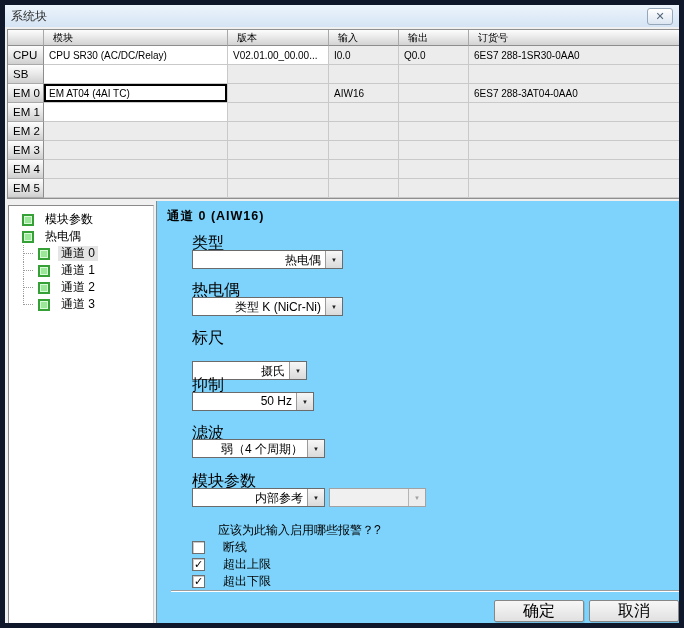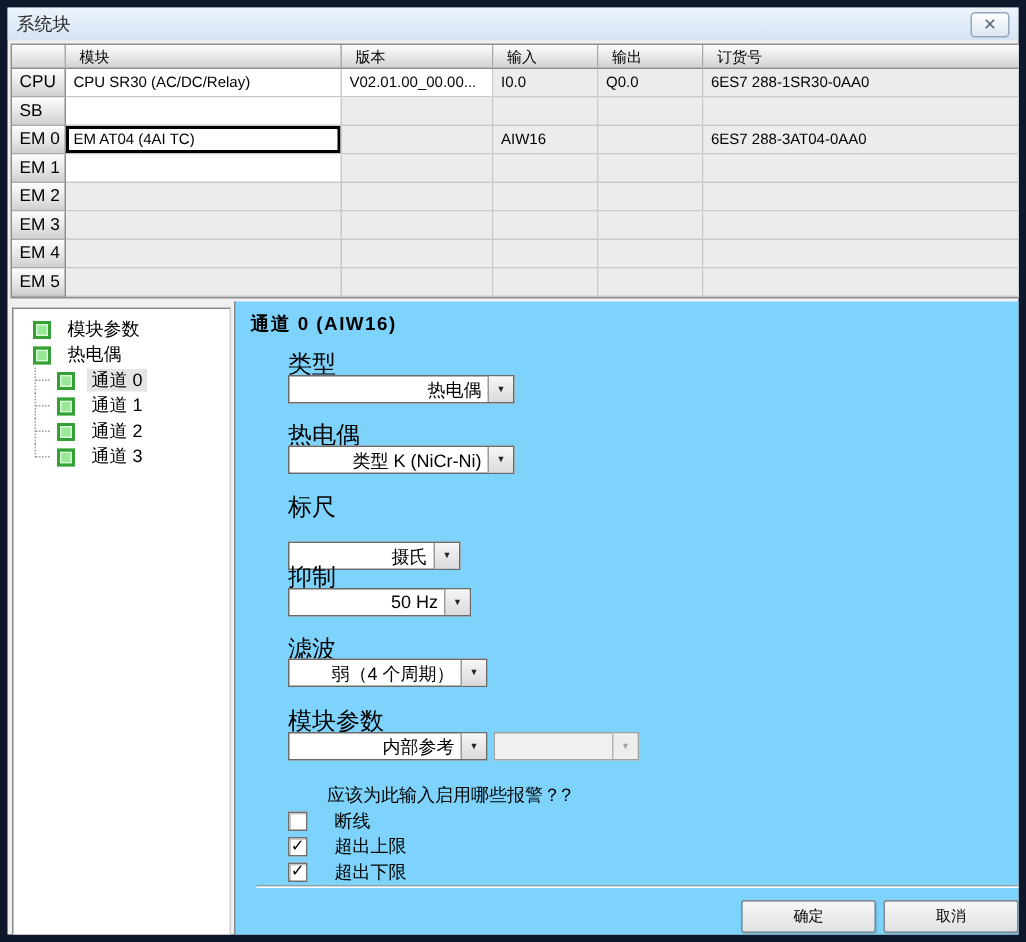--- a/index.html
+++ b/index.html
@@ -65,21 +65,21 @@
   .question{ position:absolute; left:35px; top:321px; font-size:12px; white-space:nowrap;margin-left:26px; }
   .chk-row{ position:absolute; left:35px; height:15px; display:flex; align-items:center; gap:8px; }
   .chk{ width:13px; height:13px; background:#fff; border:1px solid #6e6e6e;
         display:flex; align-items:center; justify-content:center; flex:none;
         box-shadow:inset 1px 1px 0 #c8c8c8; }
   .chk .mark{ font-size:11px; font-weight:bold; line-height:1; margin-top:-1px; }
   .chk-label{ font-size:12px; white-space:nowrap;padding-left:10px; }
   .sep{ position:absolute; left:14px; top:389px; width:511px; height:2px;
         border-top:1px solid #9c9c9c; border-bottom:1px solid #ffffff; }
   .btn{ position:absolute; top:399px; width:90px; height:22px; border:1px solid #878787;
-        background:linear-gradient(#f7f7f7,#e1e1e1); border-radius:2px; font-size:10px;
+        background:linear-gradient(#f7f7f7,#e1e1e1); border-radius:2px; font-size:16px;
         display:flex; align-items:center; justify-content:center; cursor:default;
         box-shadow:1px 1px 0 rgba(0,0,0,0.10); }
   .btn.ok{ left:337px; } .btn.cancel{ left:432px; }
 </style>
 </head>
 <body>
 
 <div class="dialog">
 
   <div class="titlebar">

